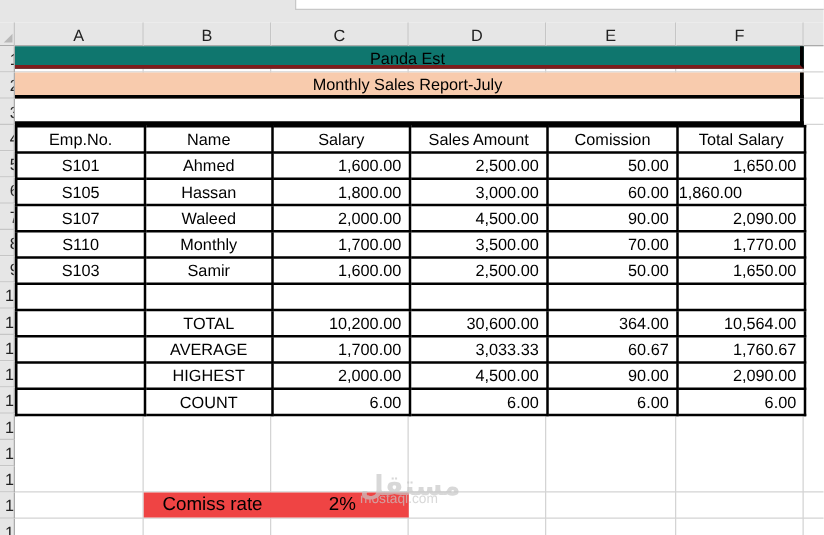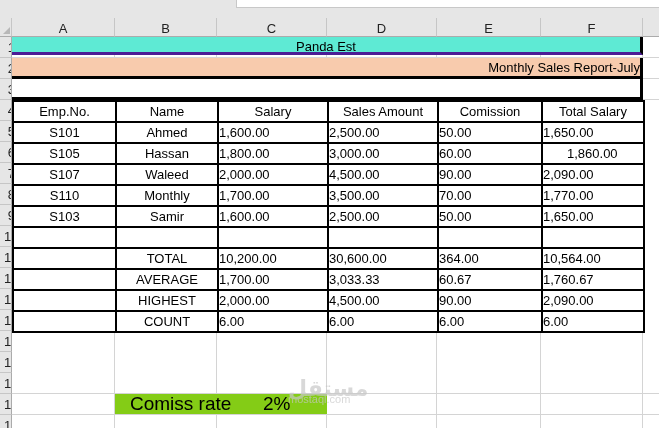--- a/index.html
+++ b/index.html
@@ -9,28 +9,28 @@
   .colhdr-cell { position:absolute; top:18px; height:19px; line-height:21px; text-align:center; font-size:13px; color:#222; border-right:1px solid #c6c6c6; box-sizing:border-box; background:#e6e6e6; border-bottom:1px solid #ababab; }
   .corner { position:absolute; left:0; top:18px; width:12px; height:19px; background:#e6e6e6; border-right:1px solid #c6c6c6; border-bottom:1px solid #ababab; box-sizing:border-box; }
   .corner-tri { position:absolute; right:1px; bottom:2px; width:0; height:0; border-left:7px solid transparent; border-bottom:7px solid #b8b8b8; }
   .rowhdr { position:absolute; left:0; width:12px; height:21px; background:#e6e6e6; border-bottom:1px solid #c6c6c6; border-right:1px solid #ababab; box-sizing:border-box; font-size:13px; line-height:21px; color:#222; overflow:hidden; text-align:right; }
   .rowhdr span { position:relative; right:-4px; }
   .grid { position:absolute; left:12px; top:37px; width:647px; height:391px; }
   .gv { position:absolute; top:0; bottom:0; width:1px; background:#d4d4d4; }
   .gh { position:absolute; left:0; right:0; height:1px; background:#d4d4d4; }
   .c { text-align:center; }
   .r { text-align:right; padding-right:6px; }
-  .title1 { position:absolute; left:12px; top:37px; width:631px; height:18px; background:#5eead4; border-bottom:3px solid #4c1d95; box-sizing:border-box; border-right:3px solid #000; text-align:center; line-height:19px; font-size:13px; }
-  .title2 { position:absolute; left:12px; top:58px; width:631px; height:21px; background:#f8cbad; border-bottom:3px solid #000; box-sizing:border-box; border-right:3px solid #000; text-align:right; line-height:19px; font-size:13px; }
+  .title1 { position:absolute; left:12px; top:37px; width:631px; height:18px; background:#0f766e; border-bottom:3px solid #7f1d1d; box-sizing:border-box; border-right:3px solid #000; text-align:center; line-height:19px; font-size:13px; }
+  .title2 { position:absolute; left:12px; top:58px; width:631px; height:21px; background:#f8cbad; border-bottom:3px solid #000; box-sizing:border-box; border-right:3px solid #000; text-align:center; line-height:19px; font-size:13px; }
   .blankrow { position:absolute; left:12px; top:79px; width:631px; height:21px; border-bottom:3px solid #000; border-right:3px solid #000; box-sizing:border-box; background:#fff; }
   .tbl { position:absolute; left:12px; top:100px; border-collapse:collapse; table-layout:fixed; background:#fff; }
   .tbl td { height:21px; padding:0; font-size:13px; line-height:18px; border:2px solid #000; box-sizing:border-box; white-space:nowrap; overflow:hidden; }
   .tbl td.c { text-align:center; }
-  .tbl td.r { text-align:left; padding-right:6px; }
-  .green { position:absolute; left:115px; top:394px; width:212px; height:20px; background:#84cc16; font-size:19px; line-height:20px; }
+  .tbl td.r { text-align:right; padding-right:6px; }
+  .green { position:absolute; left:115px; top:394px; width:212px; height:20px; background:#ef4444; font-size:15px; line-height:20px; }
   .green .lbl { position:absolute; left:15px; }
   .green .val { position:absolute; left:148px; }
   .watermark { position:absolute; left:288px; top:383px; color:#c8c8c8; opacity:0.7; font-size:11px; line-height:11px; }
   .watermark .ar { font-size:22px; font-weight:bold; display:block; text-align:left; }
 </style>
 </head>
 <body>
 
 <div class="topbar"></div>
 <div class="formula-box"></div>
@@ -109,21 +109,21 @@
     <td class="r">2,500.00</td>
     <td class="r">50.00</td>
     <td class="r">1,650.00</td>
   </tr>
   <tr>
     <td class="c">S105</td>
     <td class="c">Hassan</td>
     <td class="r">1,800.00</td>
     <td class="r">3,000.00</td>
     <td class="r">60.00</td>
-    <td style="text-align:left;padding-left:24px;">1,860.00</td>
+    <td style="text-align:left;">1,860.00</td>
   </tr>
   <tr>
     <td class="c">S107</td>
     <td class="c">Waleed</td>
     <td class="r">2,000.00</td>
     <td class="r">4,500.00</td>
     <td class="r">90.00</td>
     <td class="r">2,090.00</td>
   </tr>
   <tr>

